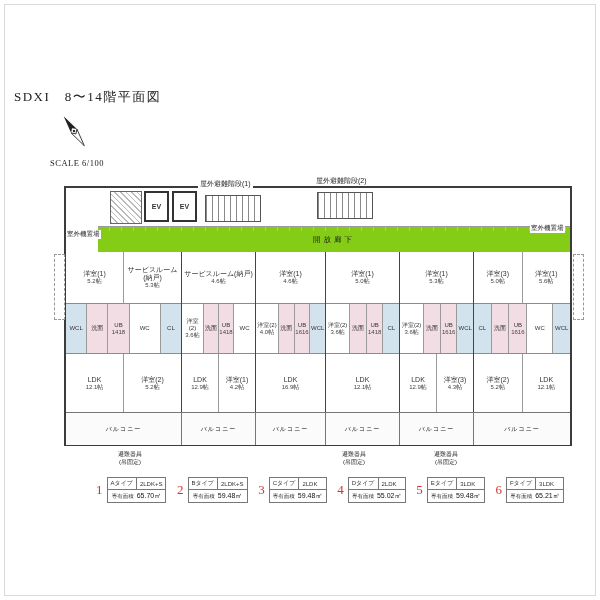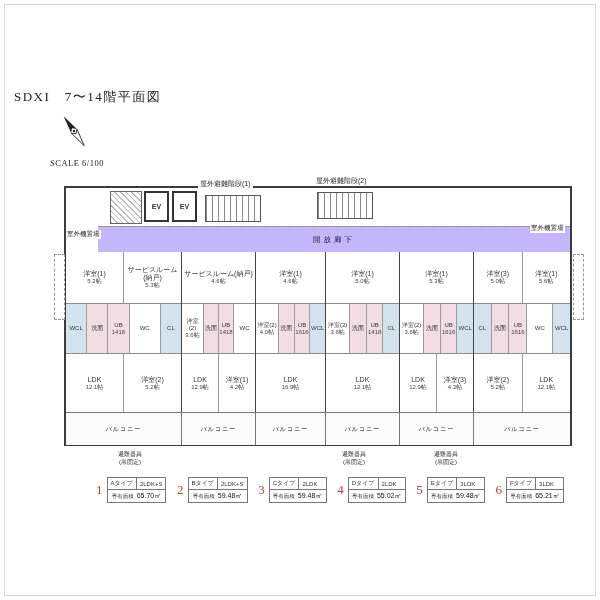--- a/index.html
+++ b/index.html
@@ -29,21 +29,21 @@
         display:flex;align-items:center;justify-content:center;font-size:7px;font-weight:bold;background:#fff;}
   .ev1{left:78px;}
   .ev2{left:106px;}
   .stair{position:absolute;height:27px;border:1px solid #555;box-sizing:border-box;
         background:repeating-linear-gradient(90deg,#8a8a8a 0 1px,transparent 1px 6px);}
   .st1{left:139px;top:7px;width:56px;}
   .st2{left:251px;top:4px;width:56px;}
 
   .corridor{position:absolute;left:0;top:38px;right:0;height:26px;border-top:1px solid #999;
         border-bottom:2px solid #3c3c3c;display:flex;align-items:center;justify-content:center;
-        font-size:7.5px;letter-spacing:3px;color:#222;background:#c4b5fd;margin-left:32px;}
+        font-size:7.5px;letter-spacing:3px;color:#222;background:#84cc16;margin-left:32px;}
   .rail{position:absolute;top:0;left:0;right:0;height:4px;
         background:repeating-linear-gradient(90deg,transparent 0 11px,#bbb 11px 12px);}
 
   .units-row{position:absolute;left:0;top:64px;right:0;height:160px;display:flex;
         border-bottom:1.5px solid #3c3c3c;}
   .unit{height:100%;display:flex;flex-direction:column;border-right:1.5px solid #444;box-sizing:border-box;}
   .unit:last-child{border-right:none;}
   .urow{display:flex;border-bottom:1px solid #8c8c8c;box-sizing:border-box;}
   .urow.top{height:52px;}
   .urow.mid{height:50px;}
@@ -85,21 +85,21 @@
   .lg-bot{padding:1px 3px;display:flex;gap:3px;justify-content:center;align-items:baseline;}
   .lg-arealabel{font-size:5.5px;color:#333;}
   .lg-area{font-size:7px;color:#111;}
 </style>
 </head>
 <body>
 
 <div class="page">
   <div class="frame"></div>
 
-  <div class="title">SDXI　7〜14階平面図</div>
+  <div class="title">SDXI　8〜14階平面図</div>
 
   <svg class="compass" width="36" height="42" viewBox="0 0 36 42">
     <g transform="rotate(-35 18 21)">
       <polygon points="18,3 14.5,21 18,17.5 21.5,21" fill="#222"></polygon>
       <polygon points="18,39 14.5,21 18,24.5 21.5,21" fill="#fff" stroke="#222" stroke-width="0.8"></polygon>
       <circle cx="18" cy="21" r="1.2" fill="#222"></circle>
     </g>
   </svg>
 
   <div class="scale">SCALE 6/100</div>

